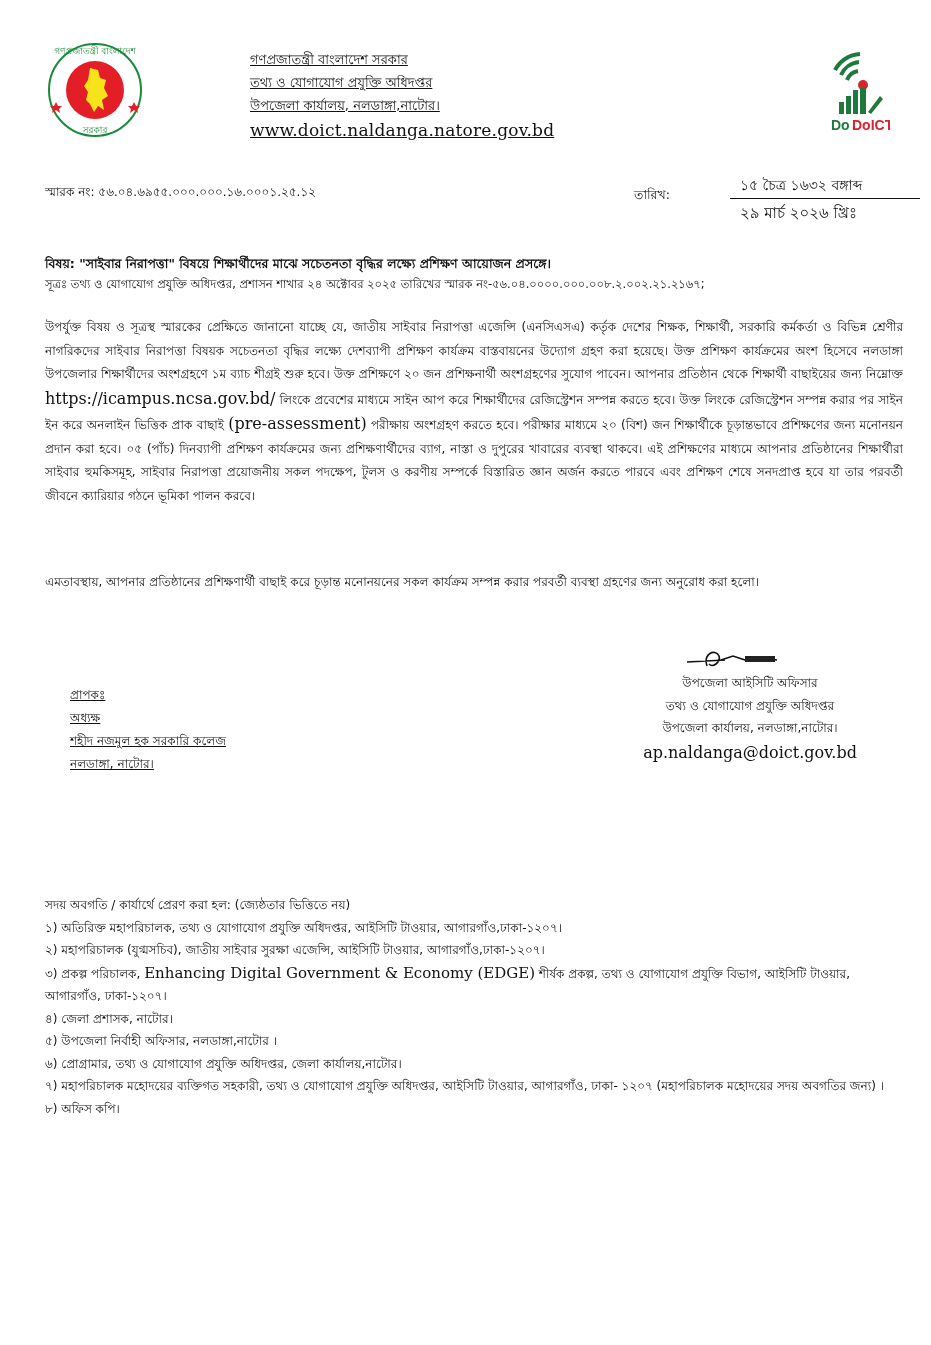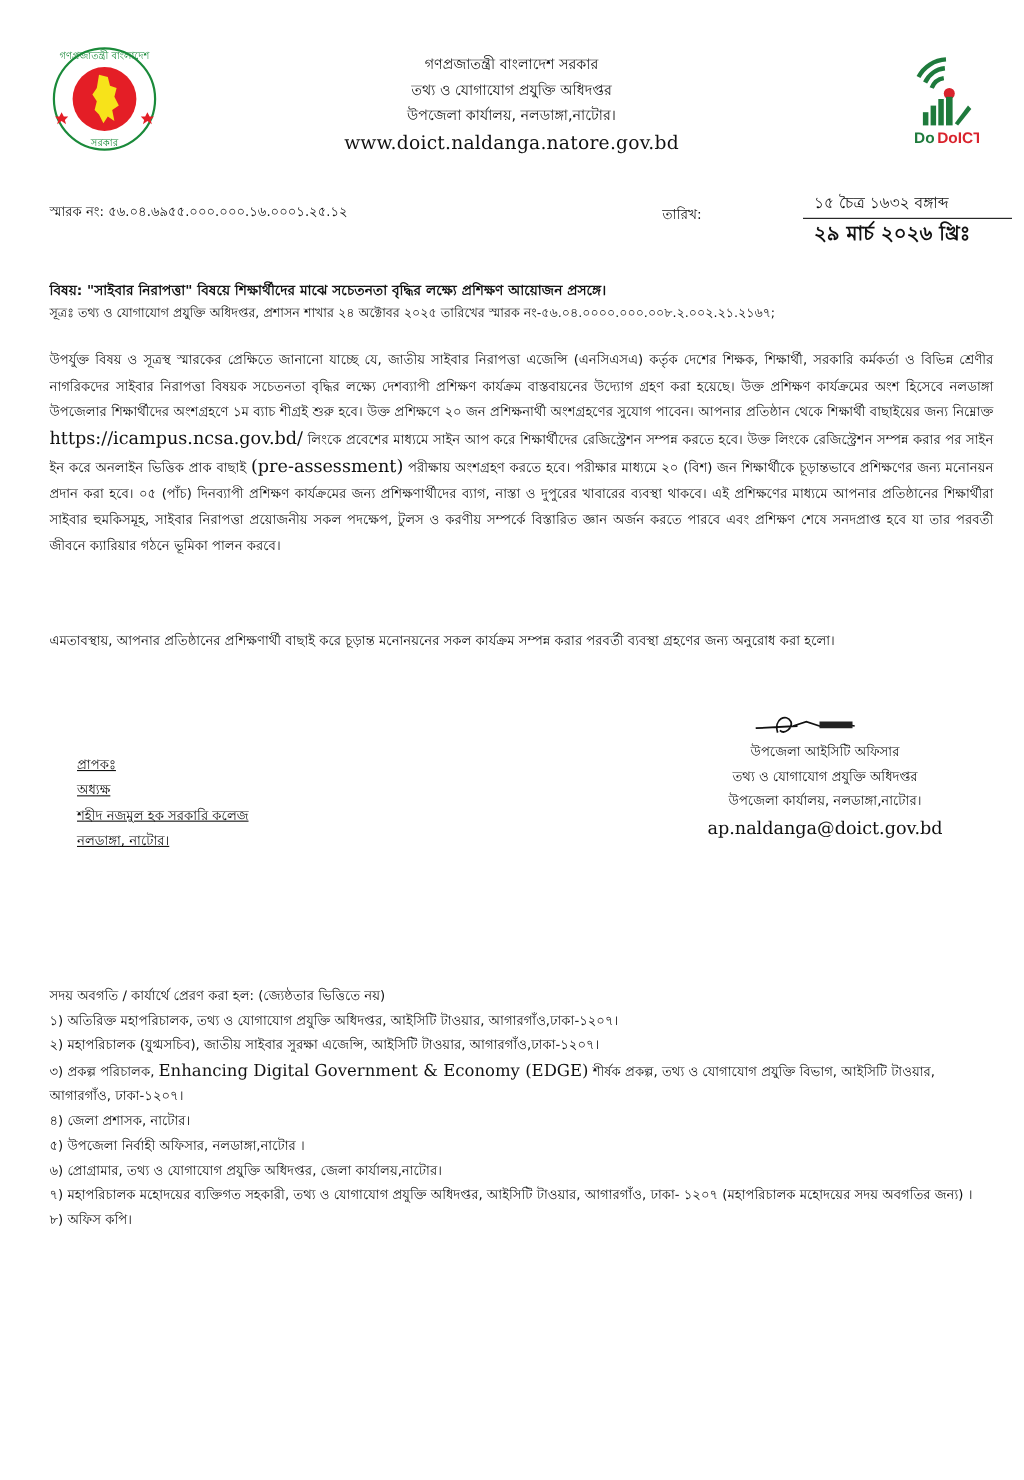--- a/index.html
+++ b/index.html
@@ -1,27 +1,27 @@
 <!DOCTYPE html>
 <html><head>
 <meta charset="utf-8">
 <style>
   html, body { margin:0; padding:0; background:#ffffff; }
   body { width:931px; height:1345px; position:relative; overflow:hidden;
          font-family:"DejaVu Sans", sans-serif; color:#111; }
   .abs { position:absolute; }
-  .center-hdr { position:absolute; left:250px; width:430px; top:48px; text-align:center; }
+  .center-hdr { position:absolute; left:250px; width:430px; top:48px; text-align:left;text-decoration:underline; }
   .center-hdr .line { font-size:13px; line-height:23px; }
   .center-hdr .web { font-family:"DejaVu Serif", serif; font-size:17px; line-height:26px; letter-spacing:0.2px; }
   .memo { left:45px; top:183px; font-size:12px; }
-  .date-label { left:602px; top:186px; font-size:12.5px; }
+  .date-label { left:634px; top:186px; font-size:12.5px; }
   .date-block { left:730px; top:174px; width:190px; }
   .date-top { font-size:14px; line-height:22px; padding-left:10px; }
   .date-rule { height:0; border-top:1.5px solid #111; margin:2px 0 4px 0; }
-  .date-bot { font-size:18px; line-height:20px; padding-left:10px;font-weight:bold; }
+  .date-bot { font-size:15px; line-height:20px; padding-left:10px; }
   .subject { left:45px; top:255px; font-size:12.5px; font-weight:bold; }
   .ref { left:45px; top:276px; font-size:11.5px; }
   .para { position:absolute; left:45px; width:858px; font-size:12px; line-height:23.5px; text-align:justify; }
   .serif-inline { font-family:"DejaVu Serif", serif; font-size:16px; }
   .recipient { left:70px; top:684px; font-size:12px; line-height:23px;text-decoration:underline; }
   .signer { left:600px; width:300px; top:672px; text-align:center; font-size:12px; line-height:22.5px; }
   .signer .email { font-family:"DejaVu Serif", serif; font-size:16px; line-height:26px; }
   .cc { left:45px; top:894px; width:860px; font-size:12px; line-height:22.5px; }
   .cc .item { margin:0; }
   .cc .serif-inline { font-size:15px; }

